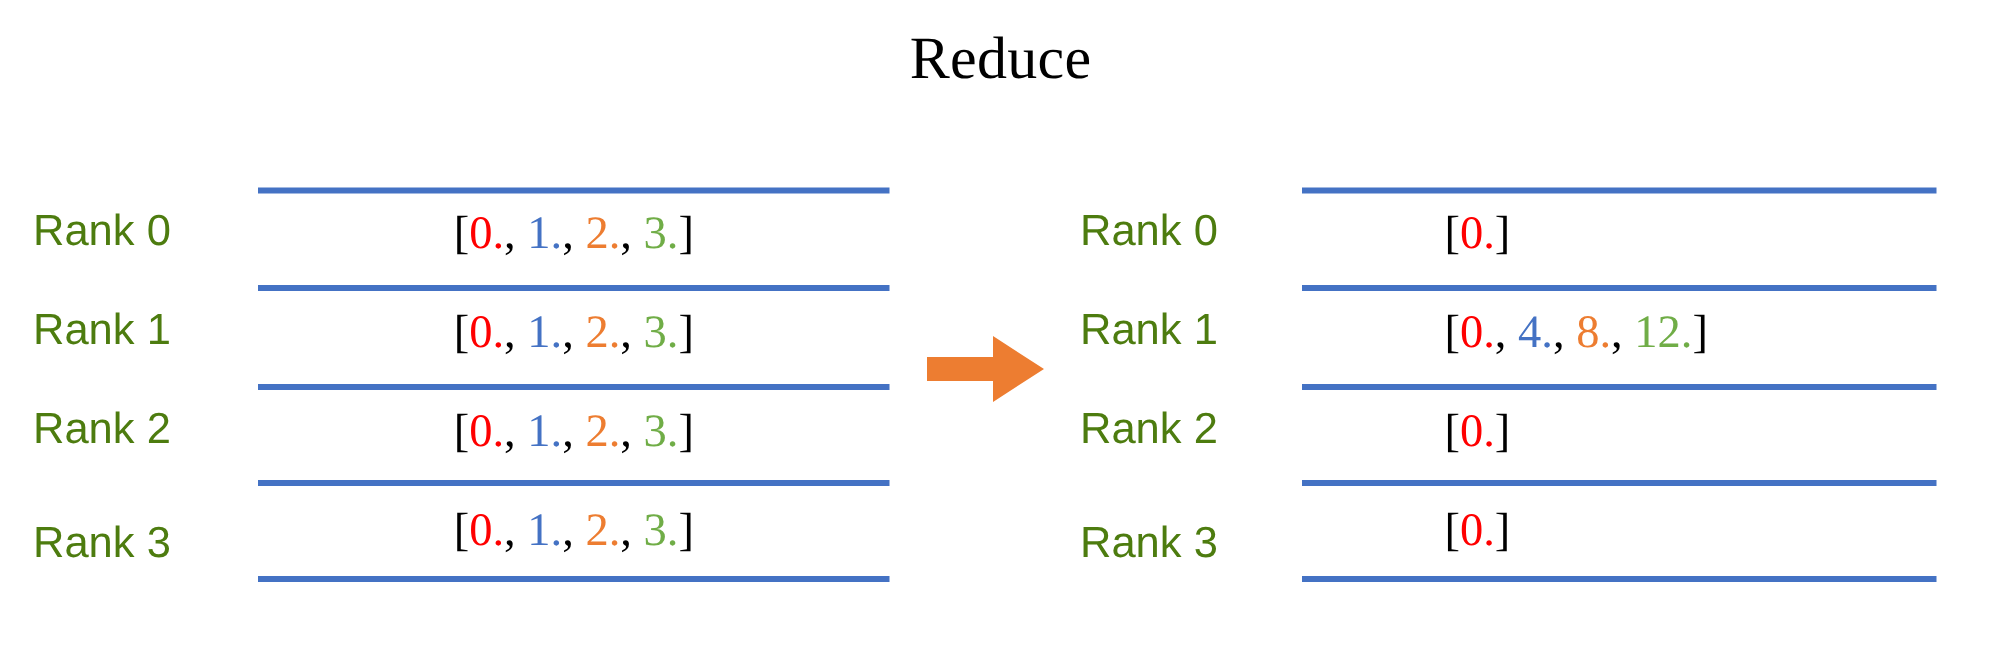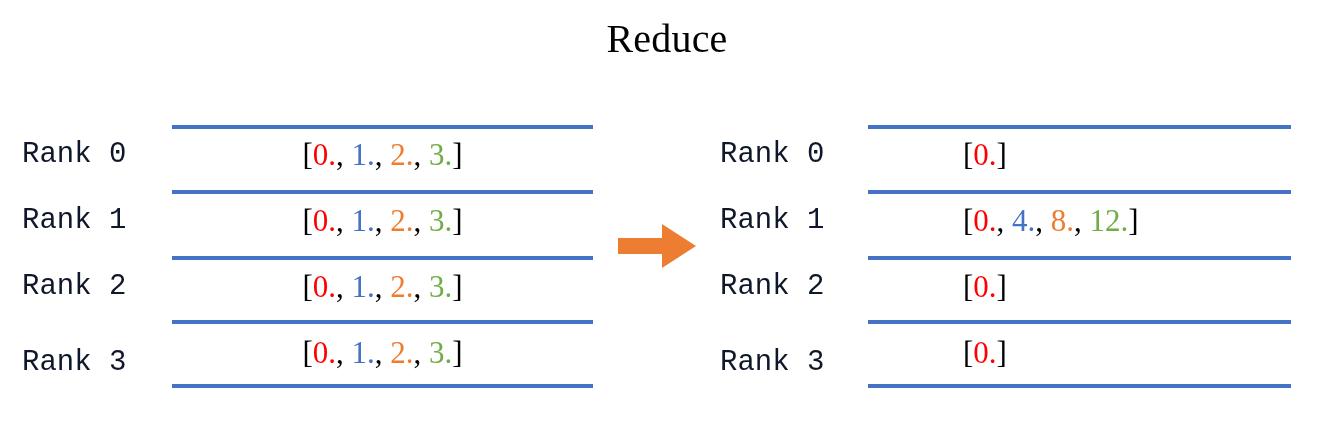--- a/index.html
+++ b/index.html
@@ -37,23 +37,23 @@
     width: 667px;
   }
   .panel-left  { left: 0; }
   .panel-right { left: 667px; }
 
   
   .rank-label {
     position: absolute;
     font-size: 29px;
     line-height: 1;
-    color: #0f172a;
+    color: #4d7c0f;
     white-space: nowrap;
-    font-family: Liberation Mono, monospace;
+    font-family: Liberation Sans, sans-serif;
   }
   .panel-left  .rank-label { left: 22px; }
   .panel-right .rank-label { left: 53px; }
 
   
   .rule {
     position: absolute;
     height: 4px;
     background: #4472C4;
   }

